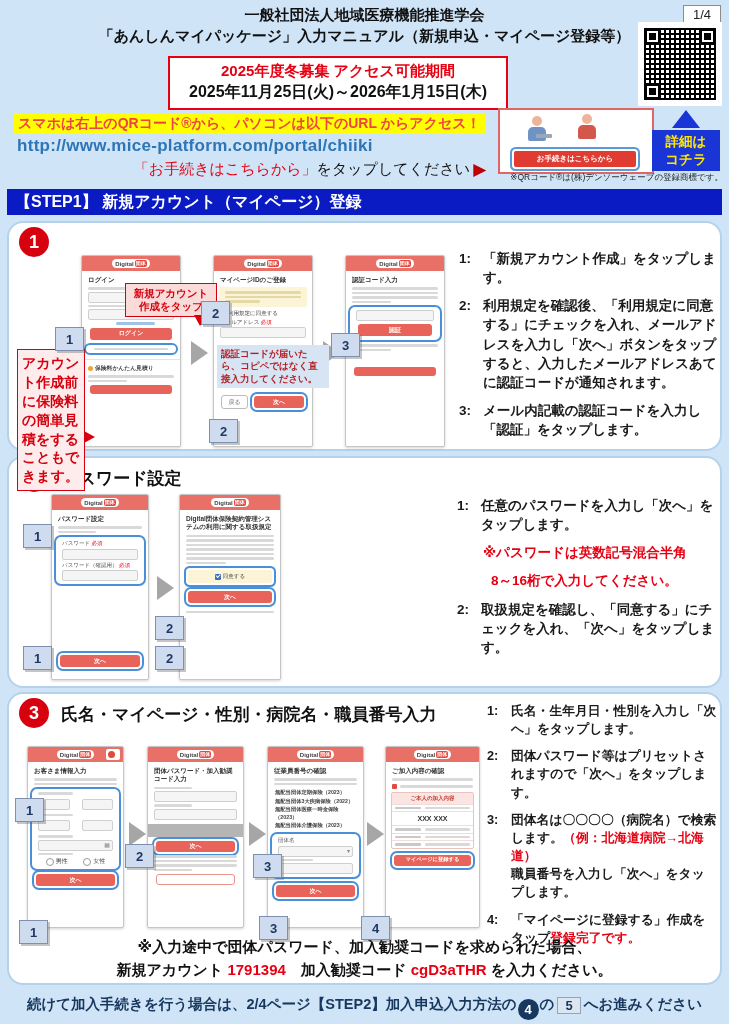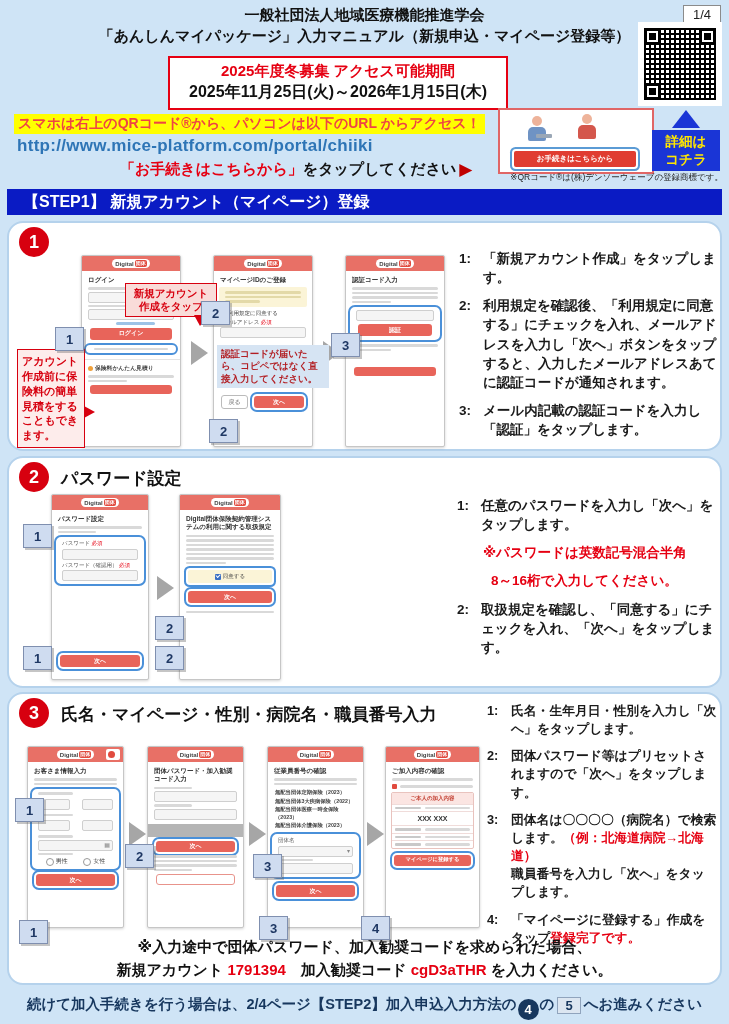--- a/index.html
+++ b/index.html
@@ -18,42 +18,42 @@
   .period-dates{color:#111;font-size:16px;font-weight:bold;margin-top:1px;}
   .qr-box{left:638px;top:22px;width:84px;height:84px;background:#fff;}
   .qr-noise{position:absolute;left:6px;top:6px;width:72px;height:72px;
     background:repeating-linear-gradient(90deg,#000 0 2px,transparent 2px 5px),
                repeating-linear-gradient(0deg,#000 0 2px,#fff 2px 5px);}
   .finder{position:absolute;width:17px;height:17px;background:#fff;border:3px solid #000;box-sizing:border-box;}
   .finder::after{content:"";position:absolute;inset:2px;background:#000;}
   .yellow-note{left:14px;top:114px;background:#ffff00;color:#ef4444;font-size:14px;
                font-weight:bold;padding:1px 4px;}
   .url-line{left:17px;top:136px;color:#2e75b6;font-size:17px;font-weight:bold;letter-spacing:.3px;}
-  .tap-line{left:120px;top:159px;width:380px;text-align:left;font-size:15px;font-weight:bold;}
+  .tap-line{left:120px;top:159px;width:380px;text-align:center;font-size:15px;font-weight:normal;}
   .tap-red{color:#e60012;}
   .pointer-right{color:#c00000;font-size:17px;margin-left:3px;vertical-align:-1px;}
   .illust-box{left:498px;top:108px;width:152px;height:62px;background:#fff;border:2px solid #e06666;}
   .fig{position:absolute;}
   .fig .head{width:10px;height:10px;border-radius:50%;background:#eeb39a;margin:0 auto;}
   .fig .body1{width:18px;height:14px;border-radius:5px 5px 2px 2px;margin-top:1px;}
   .fig.man .body1{background:#6f93c4;}
   .fig.woman .body1{background:#d4574c;}
   .laptop{position:absolute;left:36px;top:24px;width:16px;height:4px;background:#9aa7b6;border-radius:1px;}
   .proc-btn{position:absolute;left:14px;bottom:5px;width:122px;background:#e03c31;color:#fff;
             font-size:7.5px;font-weight:bold;text-align:center;padding:3px 0;border-radius:2px;
             box-shadow:0 0 0 2px #fff,0 0 0 4px #5b9bd5;}
   .details-box{left:652px;top:130px;width:68px;background:#1a35d6;color:#ffe600;font-size:13.5px;
                font-weight:bold;text-align:center;line-height:1.3;padding:3px 0;white-space:pre-line;}
   .up-arrow{left:672px;top:110px;width:0;height:0;border-left:14px solid transparent;
             border-right:14px solid transparent;border-bottom:18px solid #1a35d6;}
   .trademark{right:6px;top:172px;font-size:8.5px;color:#222;}
 
   
   .step-bar{left:7px;top:189px;width:715px;height:26px;background:#0a1bc4;color:#fff;
-            font-size:16px;font-weight:bold;line-height:26px;padding-left:16px;box-sizing:border-box;}
+            font-size:16px;font-weight:bold;line-height:26px;padding-left:8px;box-sizing:border-box;}
 
   
   .panel{position:absolute;left:7px;width:715px;background:#fff;border:2px solid #b5d2ec;
          border-radius:16px;box-sizing:border-box;}
   .circle-num{position:absolute;width:30px;height:30px;border-radius:50%;background:#d7000f;
               color:#fff;font-size:18px;font-weight:bold;display:flex;align-items:center;
               justify-content:center;}
   .sec-title{position:absolute;font-size:17px;font-weight:bold;color:#111;}
 
   
@@ -115,21 +115,21 @@
   .badge{position:absolute;width:27px;height:22px;background:#cfdcf0;border:1px solid #7f8faf;
          box-shadow:2px 2px 0 rgba(90,90,90,.35);color:#1f3864;font-size:13px;font-weight:bold;
          display:flex;align-items:center;justify-content:center;z-index:6;}
   .garrow{position:absolute;width:0;height:0;border-top:12px solid transparent;
           border-bottom:12px solid transparent;border-left:17px solid #a6a6a6;}
   .callout{position:absolute;z-index:5;font-weight:bold;}
   .co-tap{background:#f9dcd9;border:1.5px solid #d7000f;color:#d7000f;font-size:10.5px;
           text-align:center;padding:3px 4px;white-space:pre-line;line-height:1.25;}
   .co-tap::after{content:"";position:absolute;right:8px;bottom:-10px;width:0;height:0;
           border-left:6px solid transparent;border-right:8px solid transparent;border-top:11px solid #d7000f;}
-  .co-est{background:#fdeceb;border:1.5px solid #d7000f;color:#d7000f;font-size:11px;
+  .co-est{background:#fdeceb;border:1.5px solid #d7000f;color:#d7000f;font-size:14px;
           line-height:1.35;padding:4px 4px;}
   .co-est::after{content:"";position:absolute;right:-11px;top:58%;width:0;height:0;
           border-top:6px solid transparent;border-bottom:6px solid transparent;border-left:11px solid #d7000f;}
   .co-direct{background:#d6e4f3;color:#b21e23;font-size:9.5px;line-height:1.3;padding:3px 4px;}
 
   
   .s3-note{position:absolute;left:0;right:0;text-align:center;font-size:15px;font-weight:bold;color:#111;line-height:1.5;}
   .code-red{color:#e60012;}
   .footer-line{left:0;right:0;top:995px;text-align:center;font-size:14.5px;font-weight:bold;color:#17375e;}
   .f-circle{display:inline-flex;width:21px;height:21px;border-radius:50%;background:#17375e;color:#fff;

